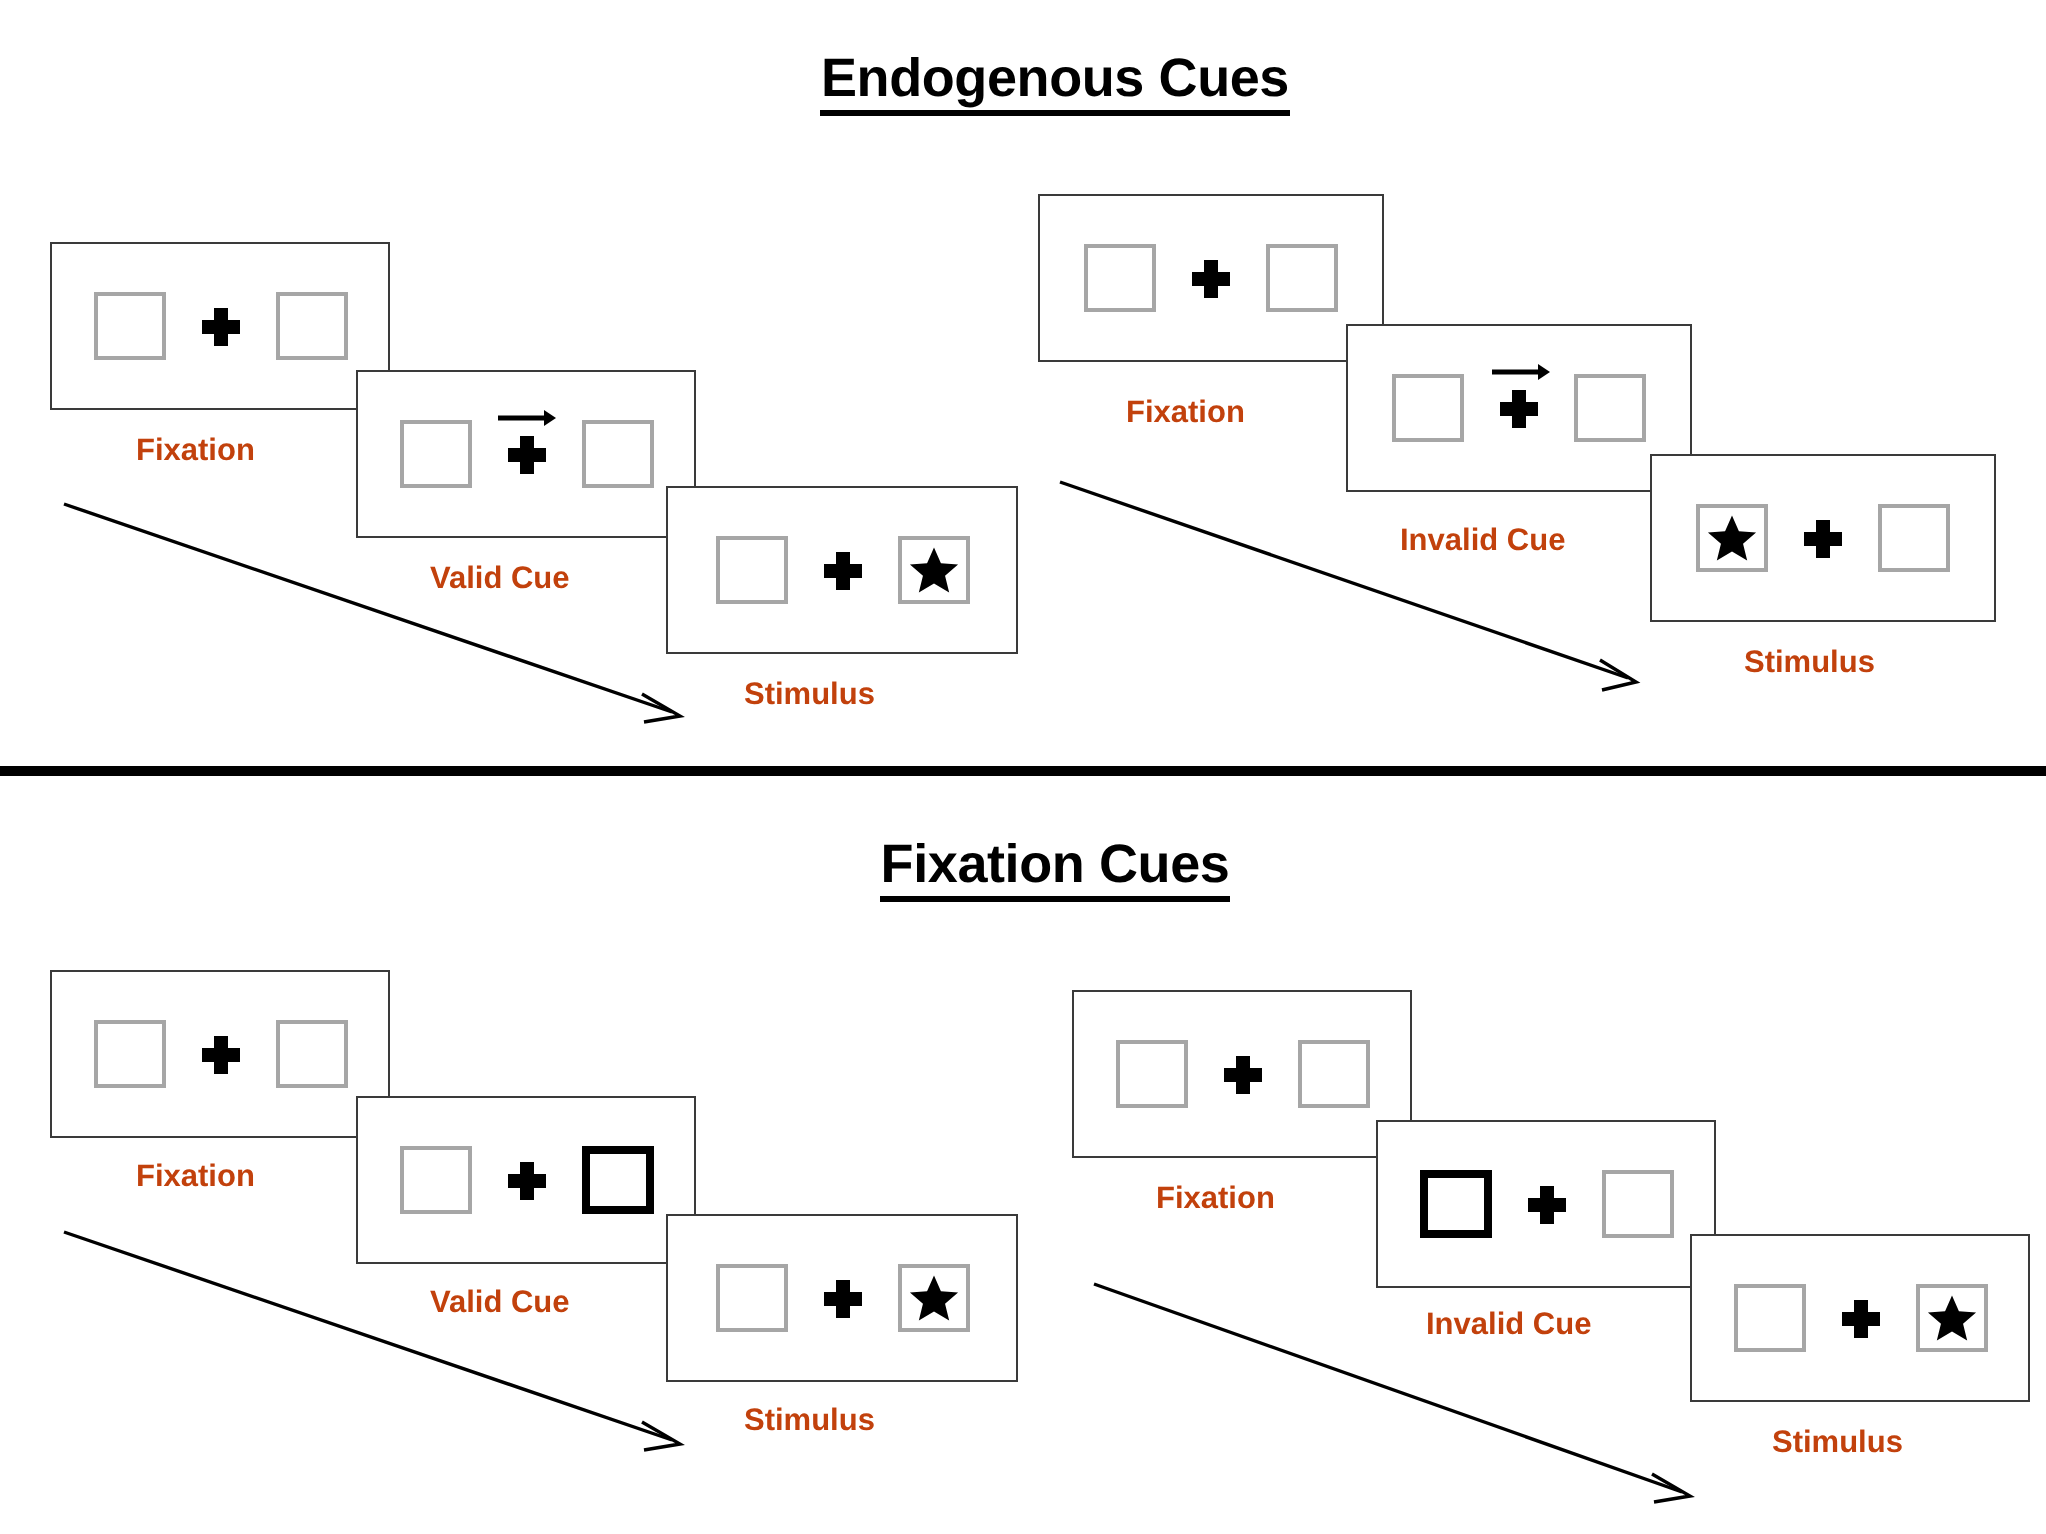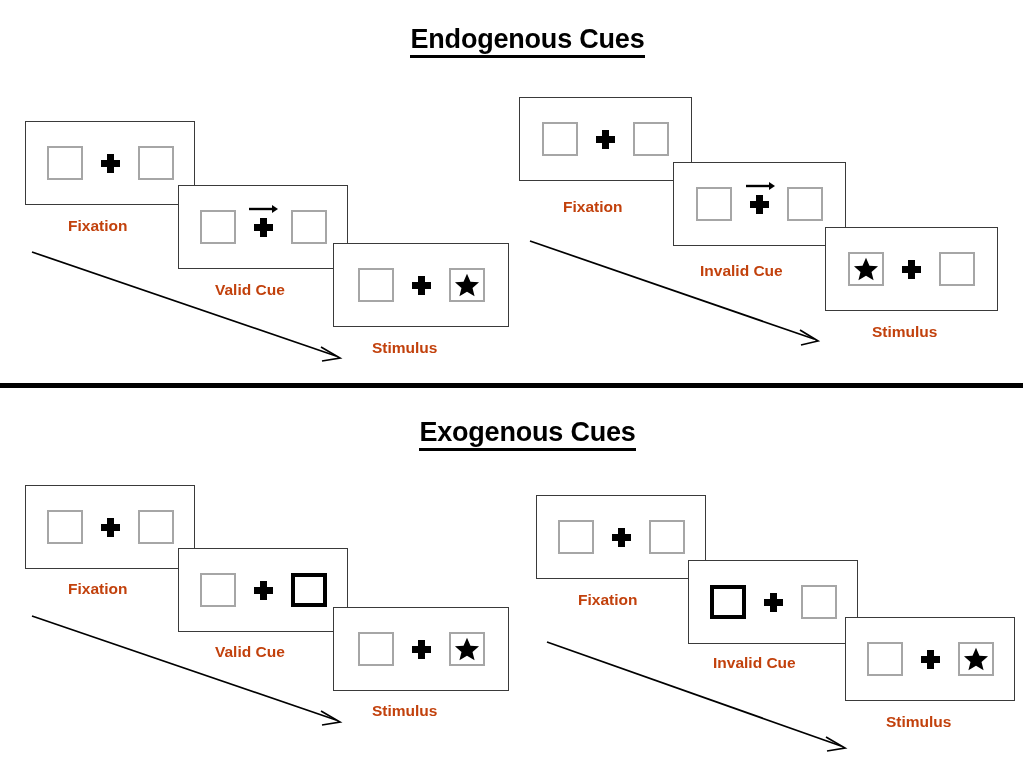--- a/index.html
+++ b/index.html
@@ -233,21 +233,21 @@
   <div class="flow-arrow" style="left:528px; top:238px; width:300px; height:110px;">
     <svg viewBox="0 0 300 110" width="300" height="110" aria-hidden="true">
       <line x1="2" y1="3" x2="286" y2="101" stroke="#000" stroke-width="1.7"></line>
       <polyline points="272,92 290,103 273,107" fill="none" stroke="#000" stroke-width="1.7"></polyline>
     </svg>
   </div>
 
   <div class="divider" style="top:383px;"></div>
 
   <div class="section-title" style="top:417px;">
-    <span>Exogenous Cues</span>
+    <span>Fixation Cues</span>
   </div>
 
   <div class="panel" style="left:25px; top:485px; width:170px; height:84px;">
     <div class="panel-inner">
       <div class="box"></div>
       <div class="plus"></div>
       <div class="box"></div>
     </div>
   </div>
   <div class="caption" style="left:68px; top:580px;">Fixation</div>

